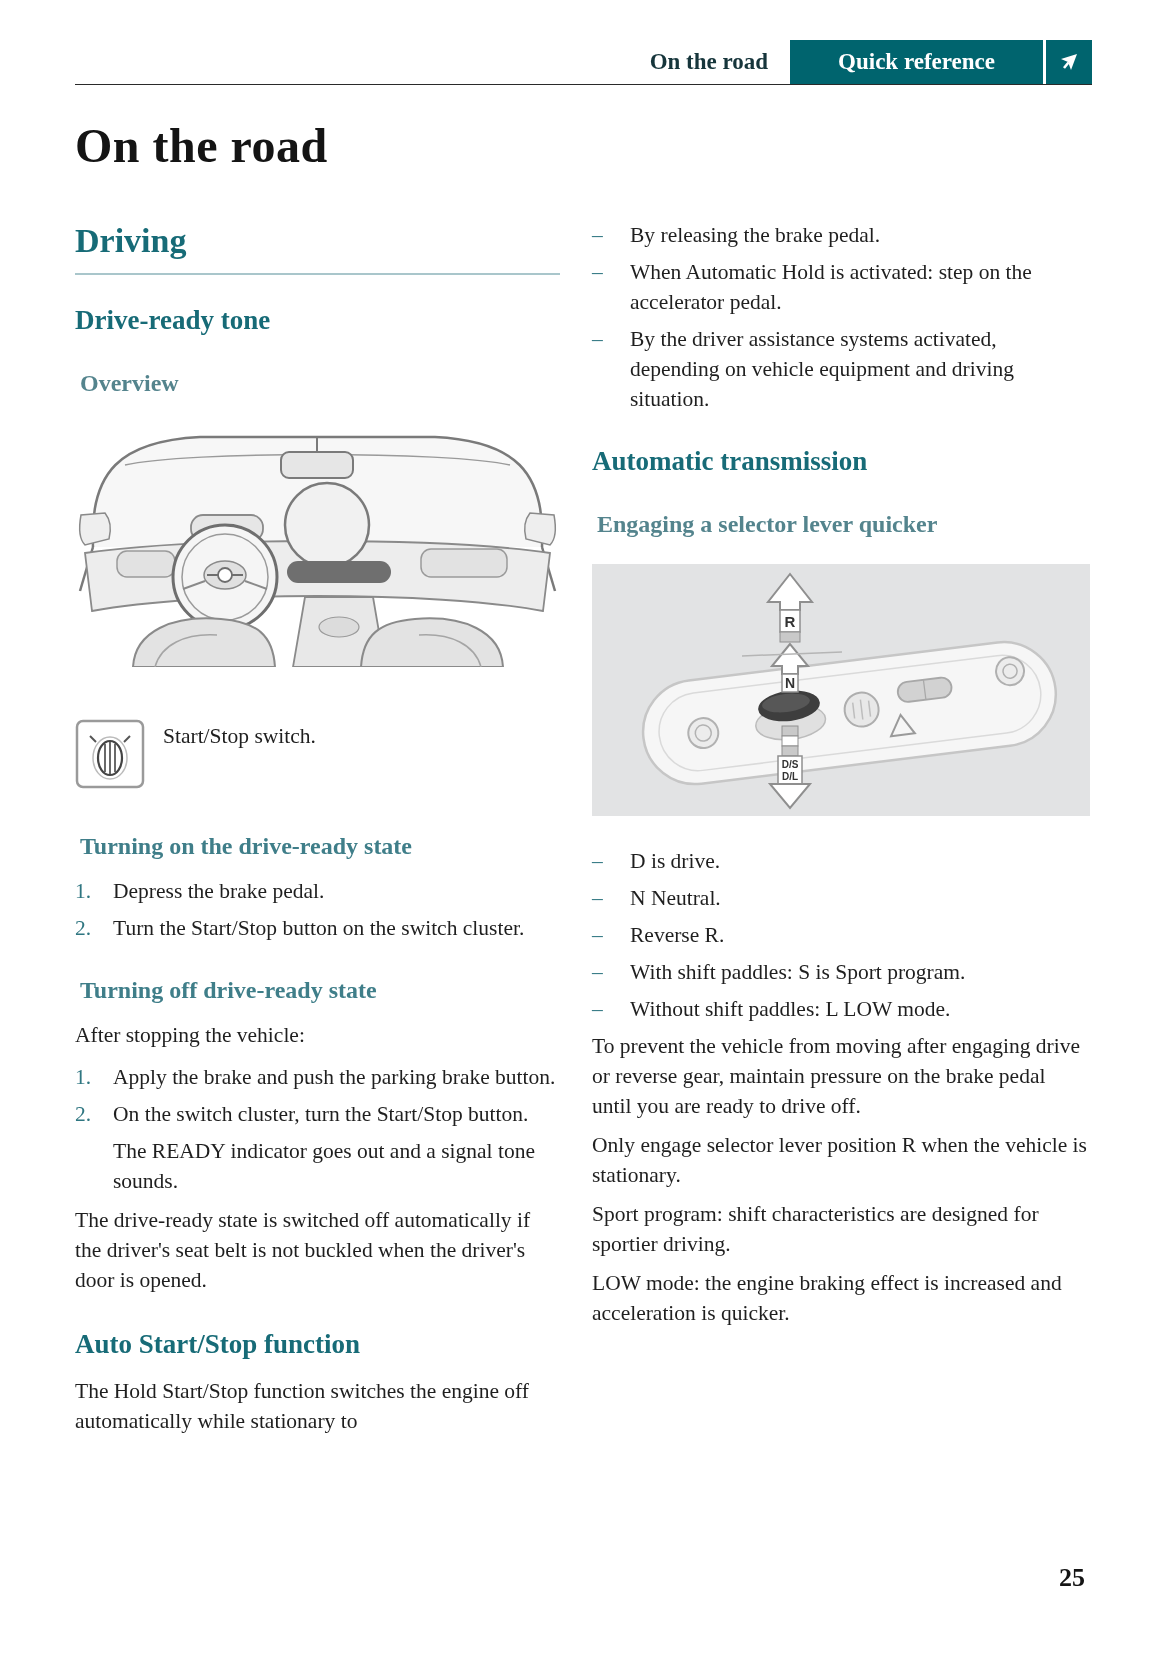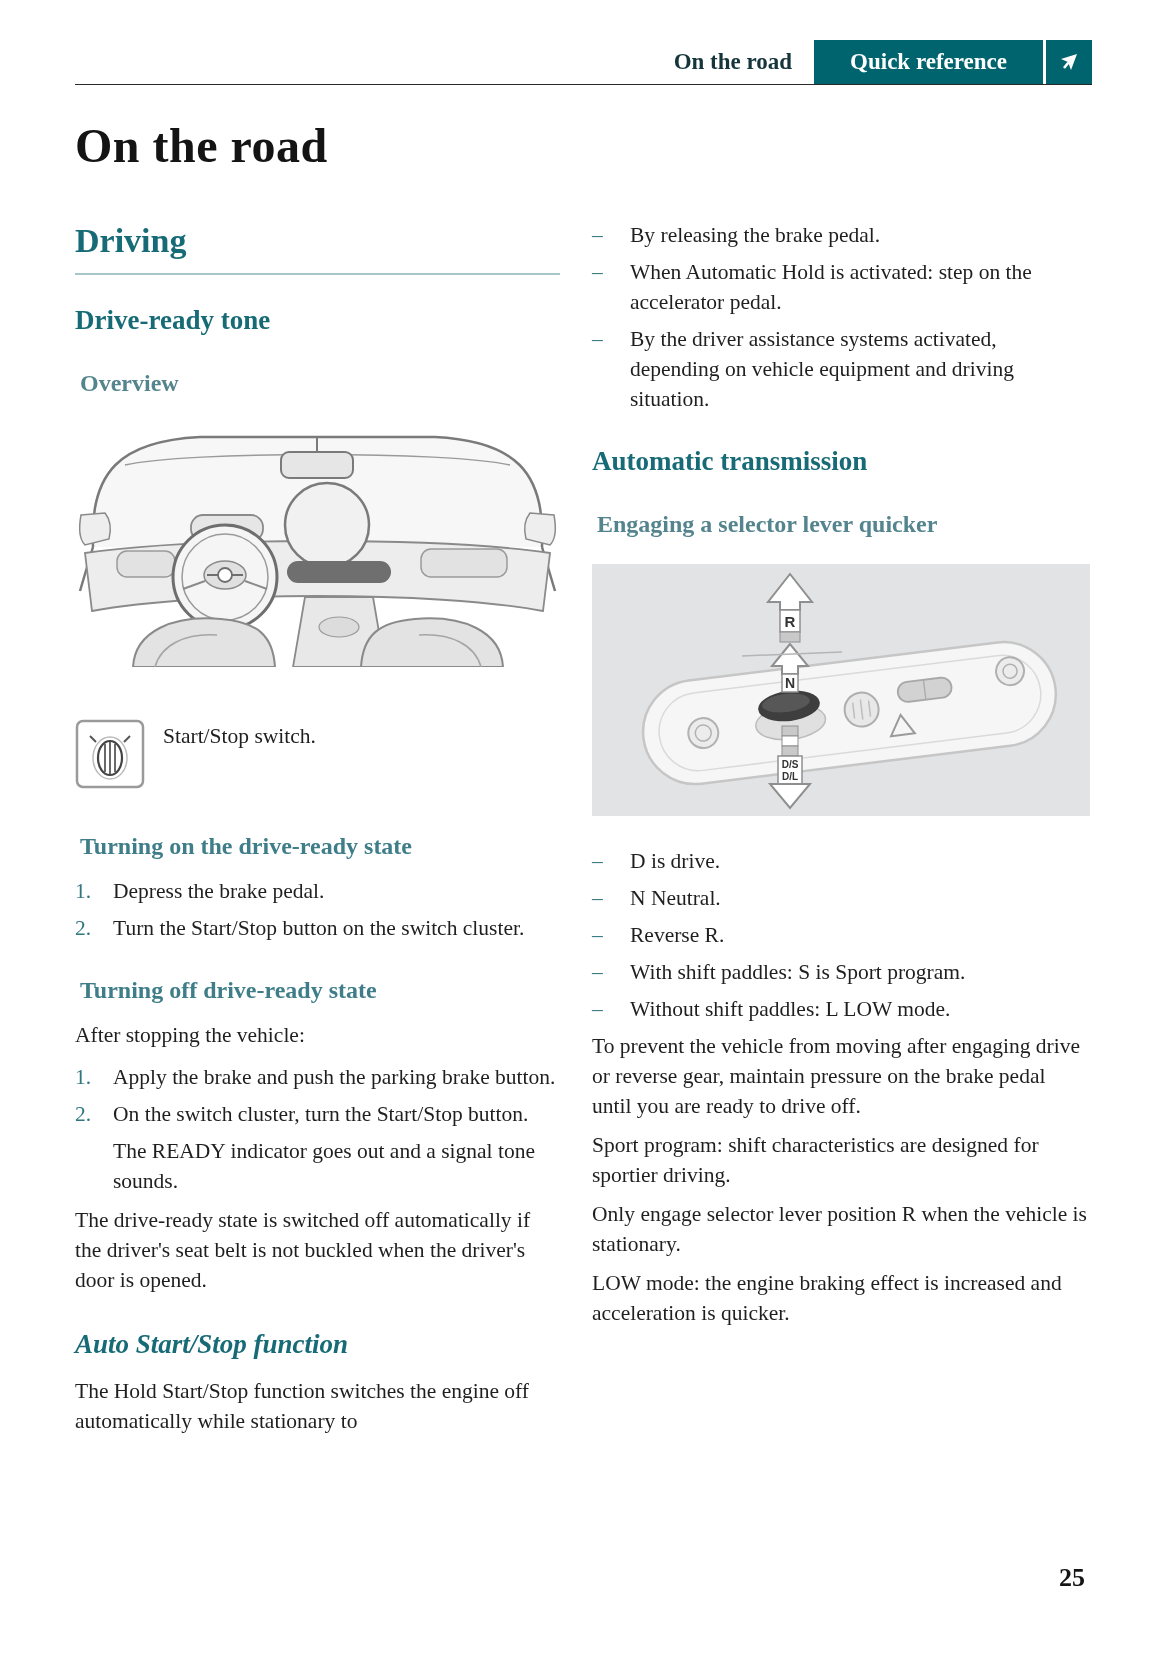--- a/index.html
+++ b/index.html
@@ -12,21 +12,21 @@
     position: relative;
     overflow: hidden;
   }
   .page { position: absolute; inset: 0; }
 
   
   .header { position: absolute; top: 40px; left: 75px; right: 73px; height: 44px; display: flex; align-items: stretch; }
   .header-spacer { flex: 1; }
   .header-section-label { align-self: center; font-size: 23px; font-weight: bold; color: #16353b; margin-right: 22px; white-space: nowrap; }
   .banner { display: flex; align-items: stretch; }
-  .banner-label-box { background: #00646e; color: #fff; display: flex; align-items: center; padding: 0 36px; }
+  .banner-label-box { background: #00646e; color: #fff; display: flex; align-items: center; padding: 0 48px; }
   .banner-label { font-size: 23px; font-weight: bold; white-space: nowrap; }
   .banner-icon-box { background: #00646e; width: 46px; margin-left: 3px; display: flex; align-items: center; justify-content: center; }
   .header-rule { position: absolute; top: 84px; left: 75px; right: 73px; border-top: 1.5px solid #2a2a2a; }
 
   
   .page-title { position: absolute; top: 118px; left: 75px; font-size: 48px; font-weight: bold; color: #141414; letter-spacing: 0.5px; }
 
   
   .content { position: absolute; top: 220px; left: 75px; width: 1015px; display: flex; gap: 32px; }
   .col-left { width: 485px; flex: none; }
@@ -168,21 +168,21 @@
           <span class="oli-text">Apply the brake and push the parking brake button.</span>
         </div>
         <div class="oli">
           <span class="num">2.</span>
           <span class="oli-text">On the switch cluster, turn the Start/Stop button.</span>
         </div>
         <p class="step-note">The READY indicator goes out and a signal tone sounds.</p>
       </div>
       <p>The drive-ready state is switched off automatically if the driver's seat belt is not buckled when the driver's door is opened.</p>
 
-      <div class="h2 mt-lg" style="margin-bottom:16px;font-style:italic;">Auto Start/Stop function</div>
+      <div class="h2 mt-lg" style="margin-bottom:16px;">Auto Start/Stop function</div>
       <p>The Hold Start/Stop function switches the engine off automatically while stationary to</p>
     </div>
 
     <div class="col-right">
 
       <div>
         <div class="dli">
           <span class="dash">–</span>
           <span class="dli-text">By releasing the brake pedal.</span>
         </div>
@@ -258,20 +258,20 @@
           <span class="dash">–</span>
           <span class="dli-text">With shift paddles: S is Sport program.</span>
         </div>
         <div class="dli">
           <span class="dash">–</span>
           <span class="dli-text">Without shift paddles: L LOW mode.</span>
         </div>
       </div>
 
       <p>To prevent the vehicle from moving after engaging drive or reverse gear, maintain pressure on the brake pedal until you are ready to drive off.</p>
+      <p>Only engage selector lever position R when the vehicle is stationary.</p>
       <p>Sport program: shift characteristics are designed for sportier driving.</p>
-      <p>Only engage selector lever position R when the vehicle is stationary.</p>
       <p>LOW mode: the engine braking effect is increased and acceleration is quicker.</p>
     </div>
   </div>
 
   <div class="page-number">25</div>
 </div>
 
 </body></html>

